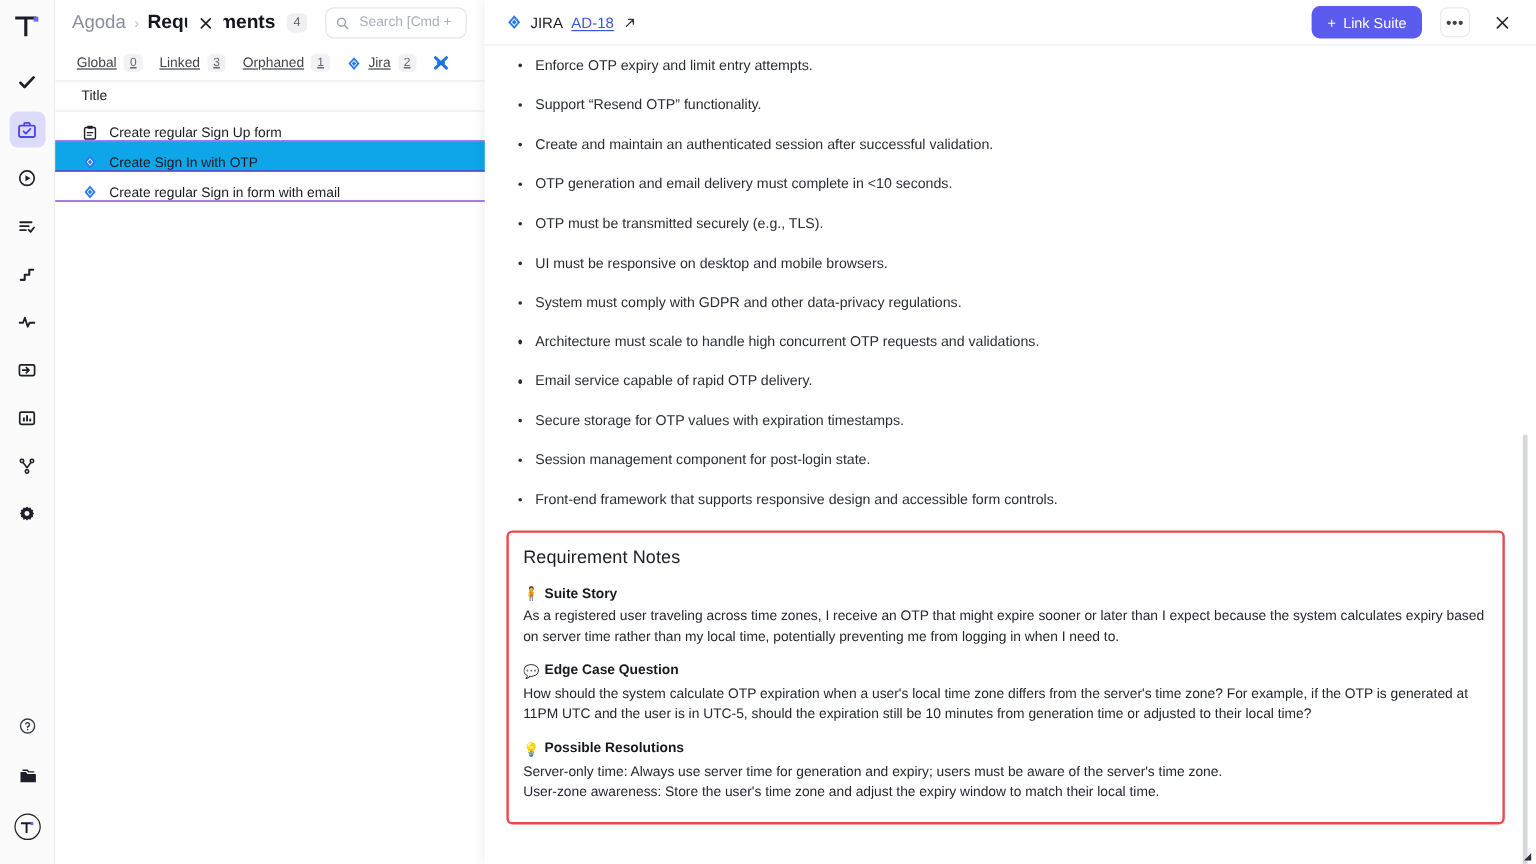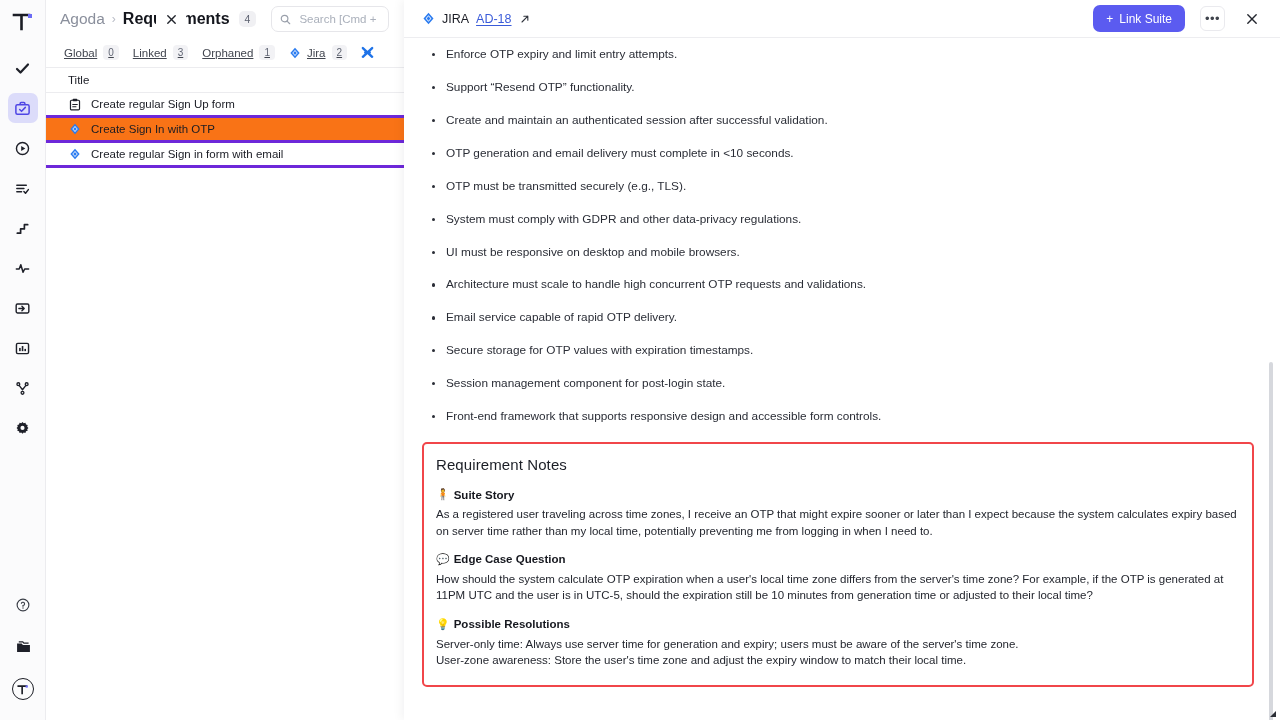--- a/index.html
+++ b/index.html
@@ -87,25 +87,25 @@
     background: #f2f2f5; color: #626775; font-size: 10px;
     border-radius: 4px; padding: 1.5px 5px; line-height: 1.2;
   }
 
   .lp-colhead {
     height: 25px; display: flex; align-items: center;
     padding-left: 22px; font-size: 11.5px; font-weight: 400; color: #1a1c24;
     border-bottom: 1px solid #ececef;
   }
   .lp-row {
-    height: 25px; display: flex; align-items: center; gap: 9px;
+    height: 25px; display: flex; align-items: flex-end; gap: 9px;
     padding-left: 22px; font-size: 11.5px; color: #1a1c24;
-    border-bottom: 3px solid #6d28d9;
-  }
-  .lp-row.selected { background: #f97316; }
+    border-bottom: 1px solid #6d28d9;
+  }
+  .lp-row.selected { background: #0ea5e9; }
   .lp-row .ricon { width: 14px; height: 14px; display:flex; align-items:center; justify-content:center; flex:0 0 14px; }
 
   .lp-scroll {
     position: absolute; left: 399px; top: 348px;
     width: 4px; height: 44px; border-radius: 3px; background: #9aa0aa;
   }
 
   
   .detail {
     position: absolute; left: 404px; top: 0;
@@ -431,22 +431,22 @@
         <ul class="bullets">
           <li>Enforce OTP expiry and limit entry attempts.</li>
           <li>Support “Resend OTP” functionality.</li>
           <li>Create and maintain an authenticated session after successful validation.</li>
         </ul>
 
         <div class="grp">
           <ul class="bullets">
             <li>OTP generation and email delivery must complete in &lt;10 seconds.</li>
             <li>OTP must be transmitted securely (e.g., TLS).</li>
+            <li>UI must be responsive on desktop and mobile browsers.</li>
             <li>System must comply with GDPR and other data-privacy regulations.</li>
-            <li>UI must be responsive on desktop and mobile browsers.</li>
             <li>Architecture must scale to handle high concurrent OTP requests and validations.</li>
           </ul>
         </div>
 
         <div class="grp">
           <ul class="bullets">
             <li>Email service capable of rapid OTP delivery.</li>
             <li>Secure storage for OTP values with expiration timestamps.</li>
             <li>Session management component for post-login state.</li>
             <li>Front-end framework that supports responsive design and accessible form controls.</li>

